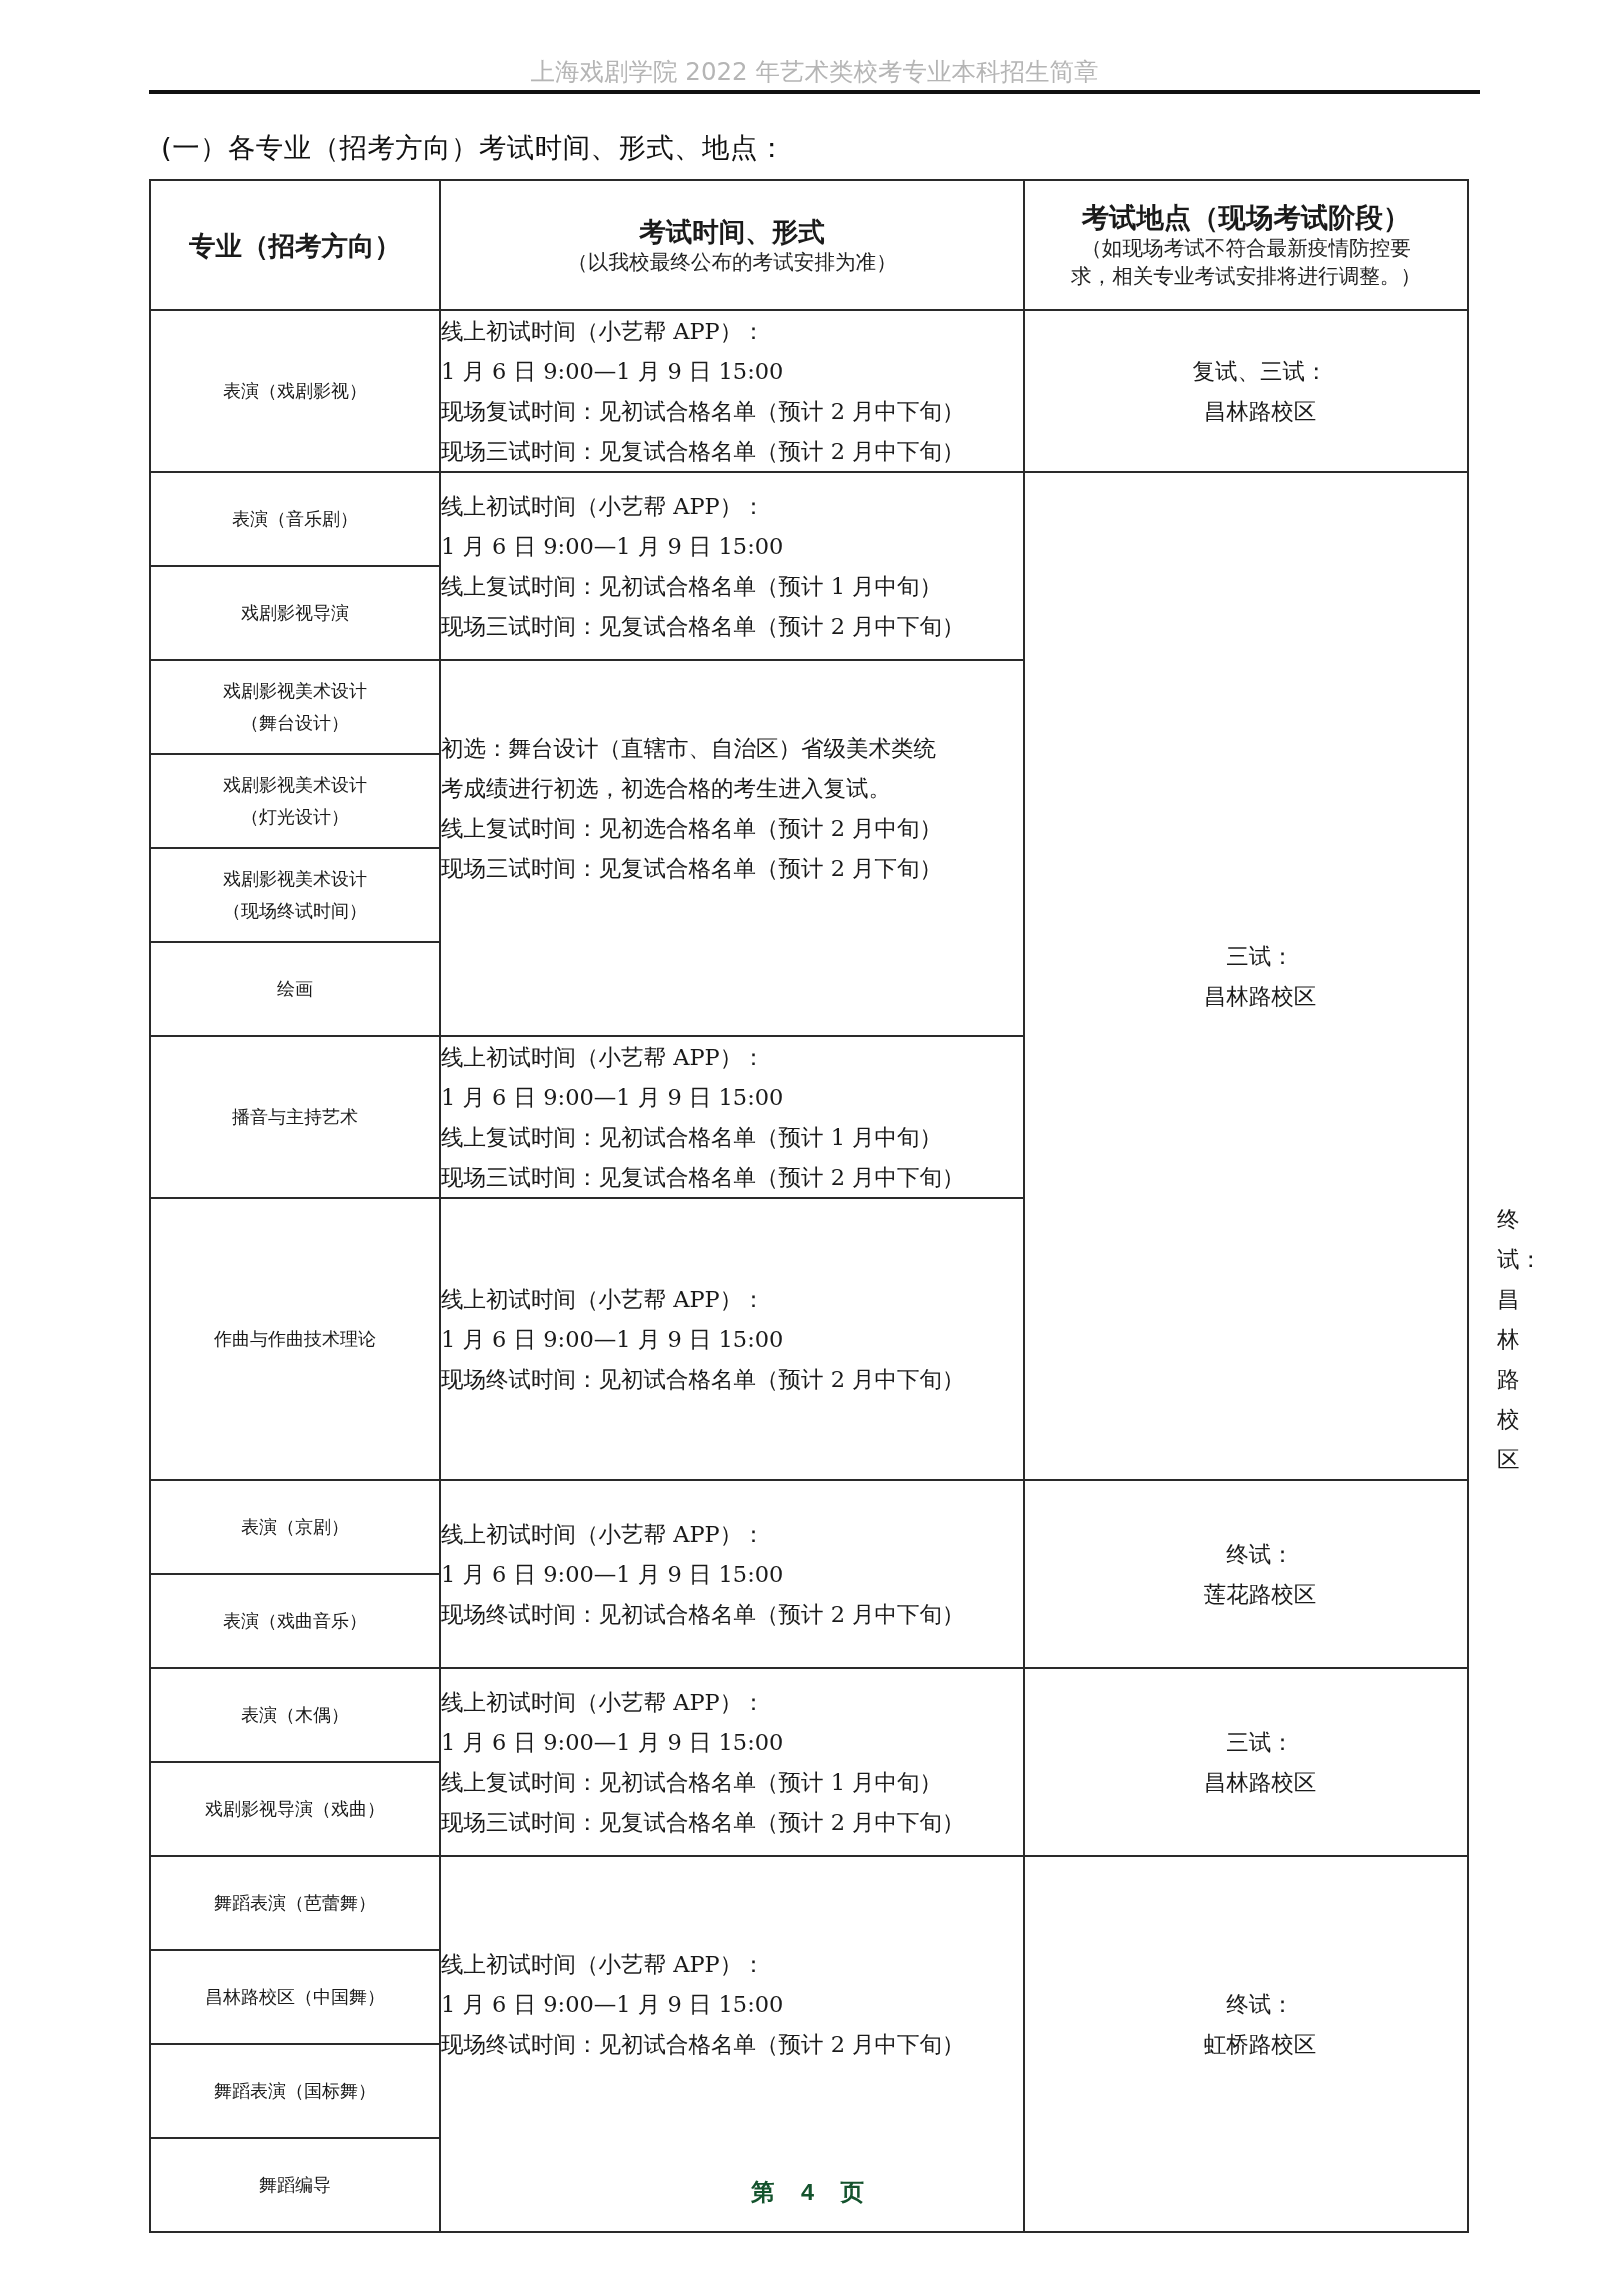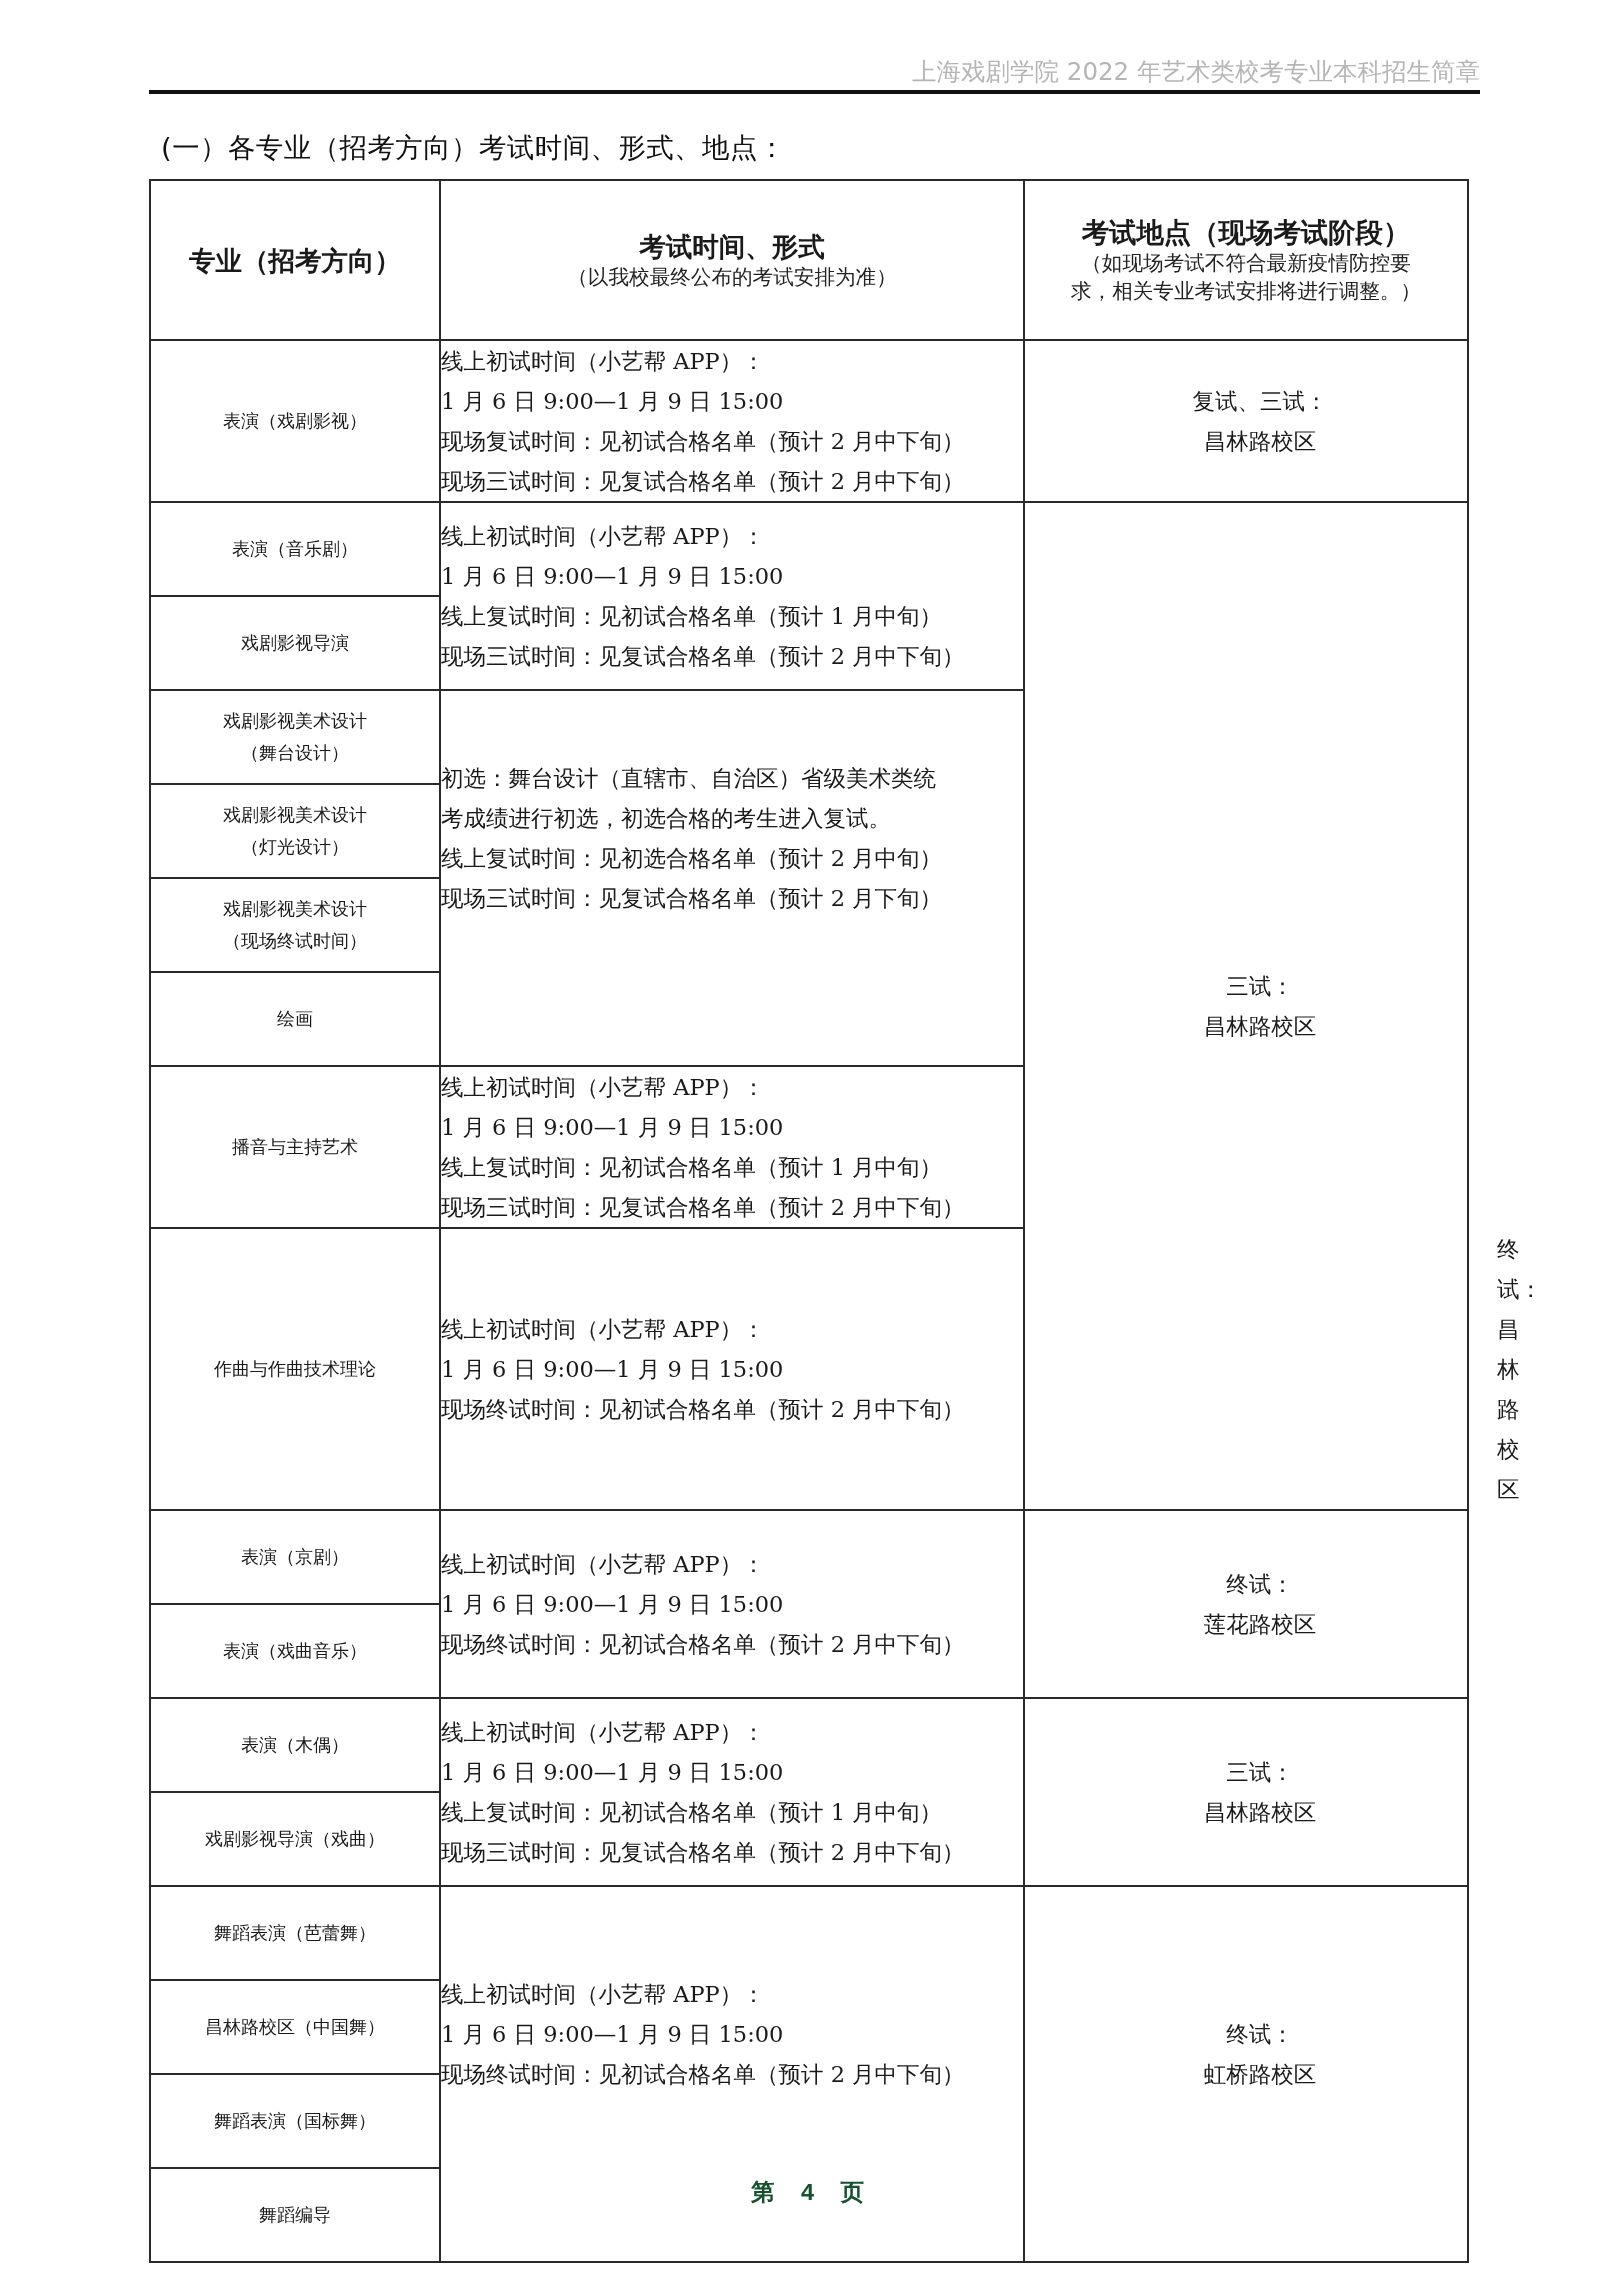--- a/index.html
+++ b/index.html
@@ -3,21 +3,21 @@
   <meta charset="utf-8">
   <style>
     html, body { margin: 0; padding: 0; background: #ffffff; }
     body {
       width: 1621px; height: 2293px; position: relative; overflow: hidden;
       font-family: "DejaVu Sans", "Liberation Sans", sans-serif;
       color: #1a1a1a;
     }
     .running-header {
       position: absolute; left: 149px; top: 57px; width: 1331px;
-      text-align: right; font-size: 24.5px; color: #b5b5b5; line-height: 29px;
+      text-align: center; font-size: 24.5px; color: #b5b5b5; line-height: 29px;
     }
     .header-rule {
       position: absolute; left: 149px; top: 90px; width: 1331px; height: 3.9px; background: #111;
     }
     .section-title {
       position: absolute; left: 161px; top: 130px;
       font-size: 27.4px; font-weight: normal; color: #111; letter-spacing: 0.5px;
     }
     table.schedule {
       position: absolute; left: 149px; top: 179px; width: 1318px;
@@ -53,21 +53,21 @@
 
 <div class="section-title">(一）各专业（招考方向）考试时间、形式、地点：</div>
 
 <table class="schedule">
   <colgroup>
       <col class="c1">
       <col class="c2">
       <col class="c3">
     </colgroup>
   <tbody>
-      <tr style="height:160px">
+      <tr style="height:130px">
     <th>
           <span class="h-major" style="font-size:26.5px">专业（招考方向）</span>
         </th>
     <th>
       <span class="h-major">考试时间、形式</span>
       <span class="h-minor">（以我校最终公布的考试安排为准）</span>
     </th>
     <th>
       <span class="h-major-big">考试地点（现场考试阶段）</span>
       <span class="h-minor">（如现场考试不符合最新疫情防控要</span>

